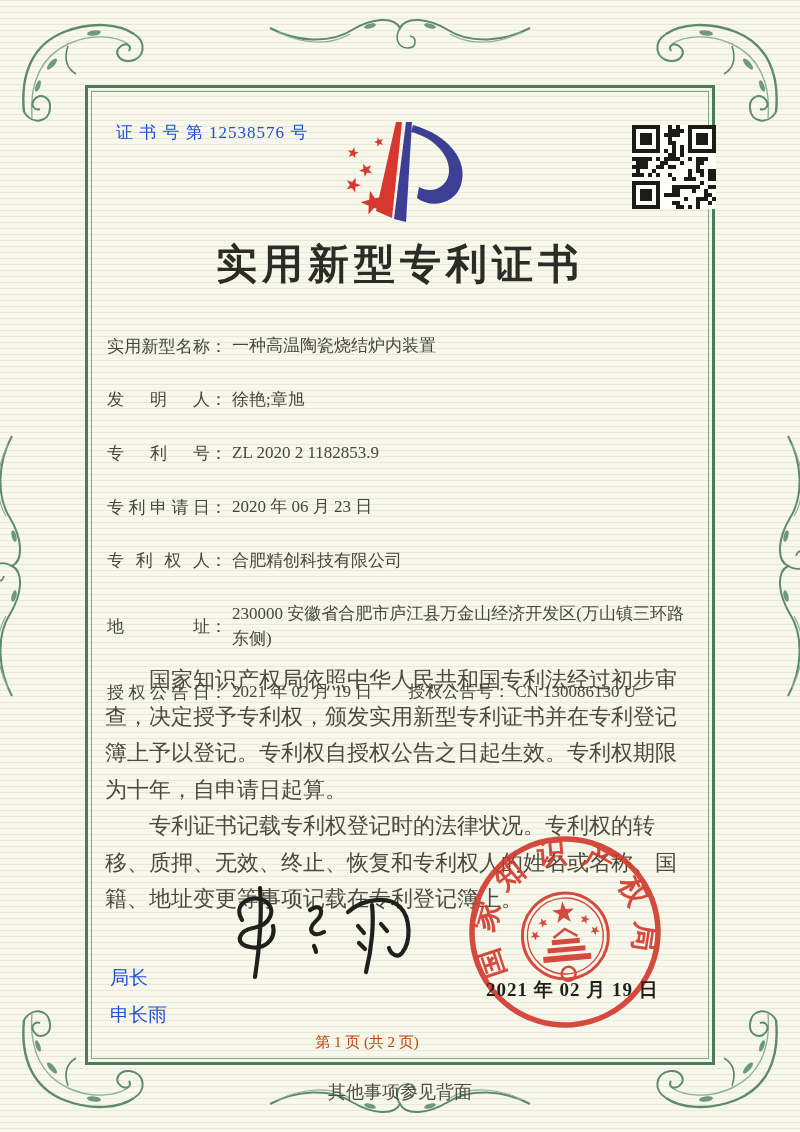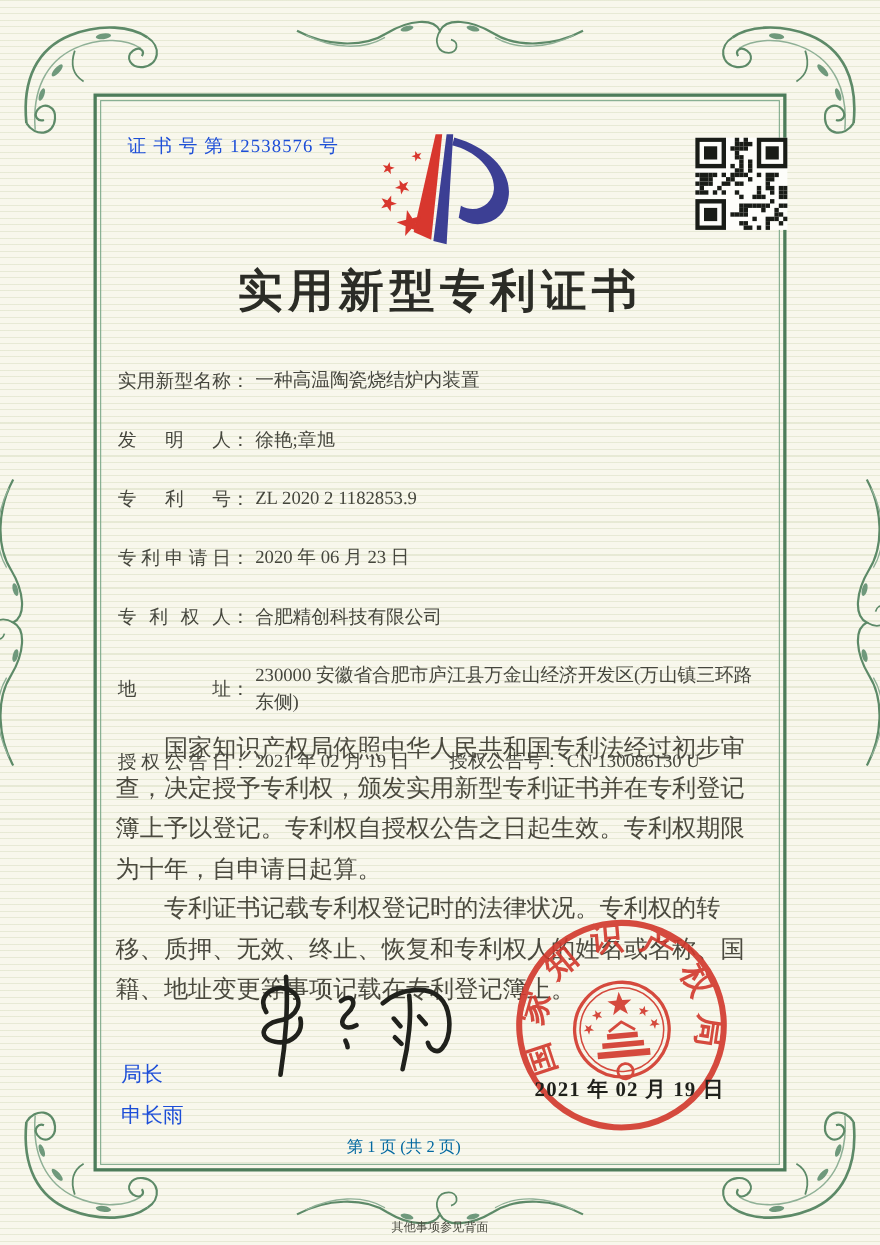--- a/index.html
+++ b/index.html
@@ -25,22 +25,22 @@
   .fvalue{margin-left:5px;max-width:474px;line-height:1.45;}
   .frow.last{margin-bottom:0;}
   .pair2{display:flex;margin-left:36px;}
   .paras{left:105px;top:662px;width:592px;font-size:22px;line-height:1.66;color:#4b4a3f;}
   .paras p{margin:0;text-indent:2em;}
   .signer{left:110px;top:959px;font-size:19px;line-height:37px;color:#1d4ed8;
           font-family:"Liberation Sans","DejaVu Sans",sans-serif;}
   .sig-svg{left:212px;top:880px;}
   .seal-svg{left:458px;top:833px;}
   .seal-date{left:486px;top:977px;font-size:19px;letter-spacing:1px;color:#1f201b;font-weight:bold;}
-  .page-info{left:85px;top:1033px;width:564px;text-align:center;font-size:15px;color:#0369a1;}
-  .back-note{left:0;top:1108px;width:800px;text-align:center;font-size:11px;color:#4b4c41;}
+  .page-info{left:85px;top:1033px;width:564px;text-align:center;font-size:15px;color:#c2410c;}
+  .back-note{left:0;top:1080px;width:800px;text-align:center;font-size:18px;color:#4b4c41;}
   .orn{left:0;top:0;pointer-events:none;}
   .logo-svg{left:326px;top:108px;}
   .qr{left:632px;top:125px;}
 </style>
 </head>
 <body>
 
 <svg class="abs orn" width="800" height="1132" viewBox="0 0 800 1132">
   <defs>
     <path id="star" d="M0,-10 L2.35,-3.24 L9.51,-3.09 L3.8,1.24 L5.88,8.09 L0,4 L-5.88,8.09 L-3.8,1.24 L-9.51,-3.09 L-2.35,-3.24 Z"></path>

